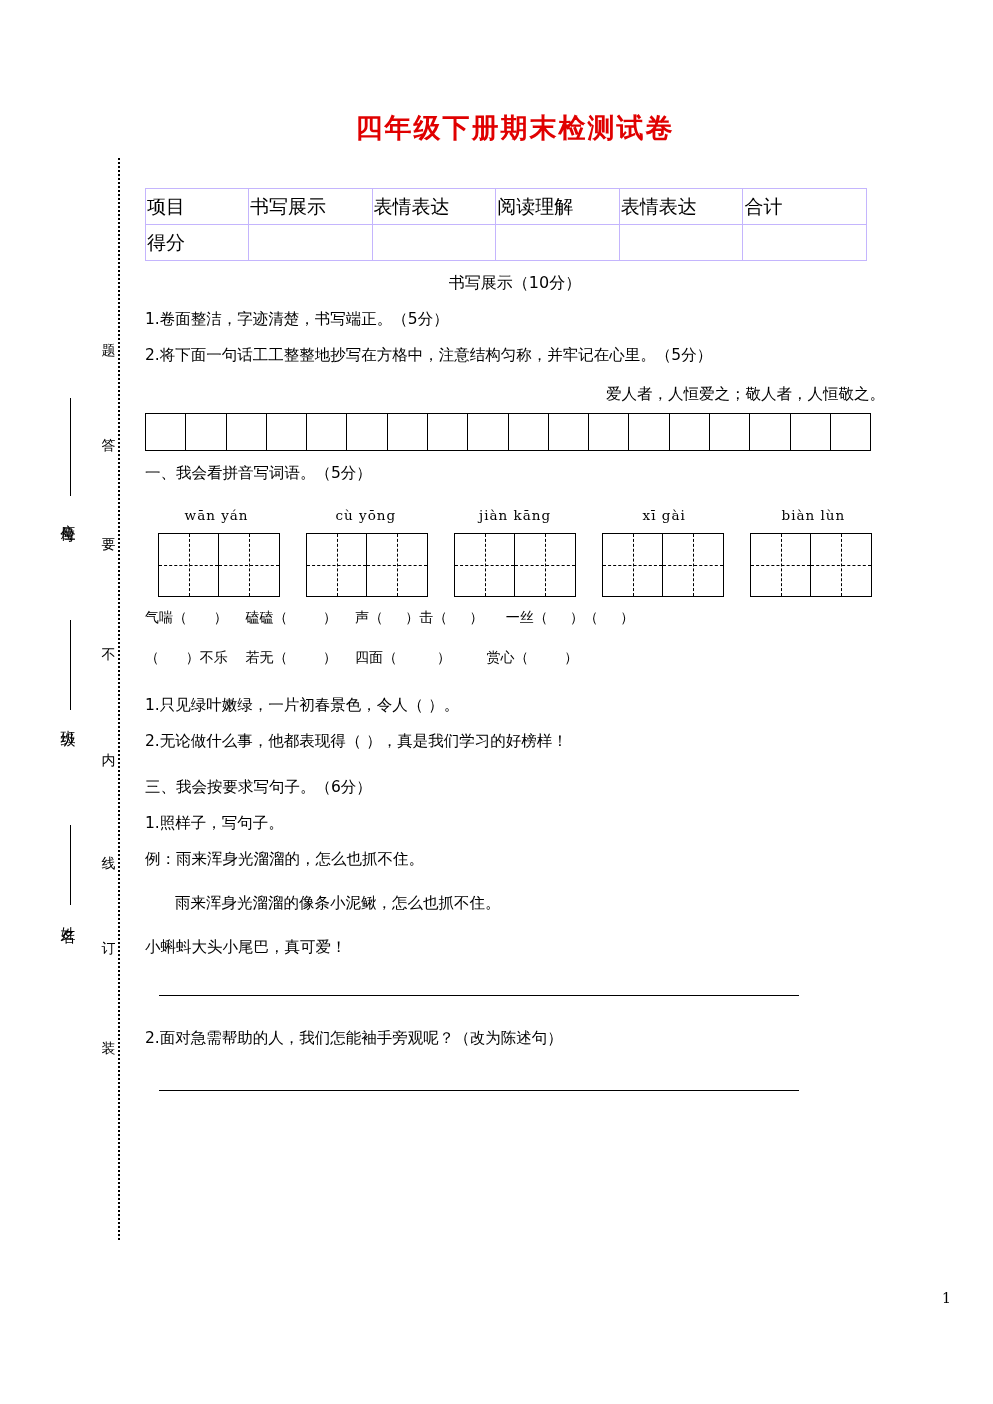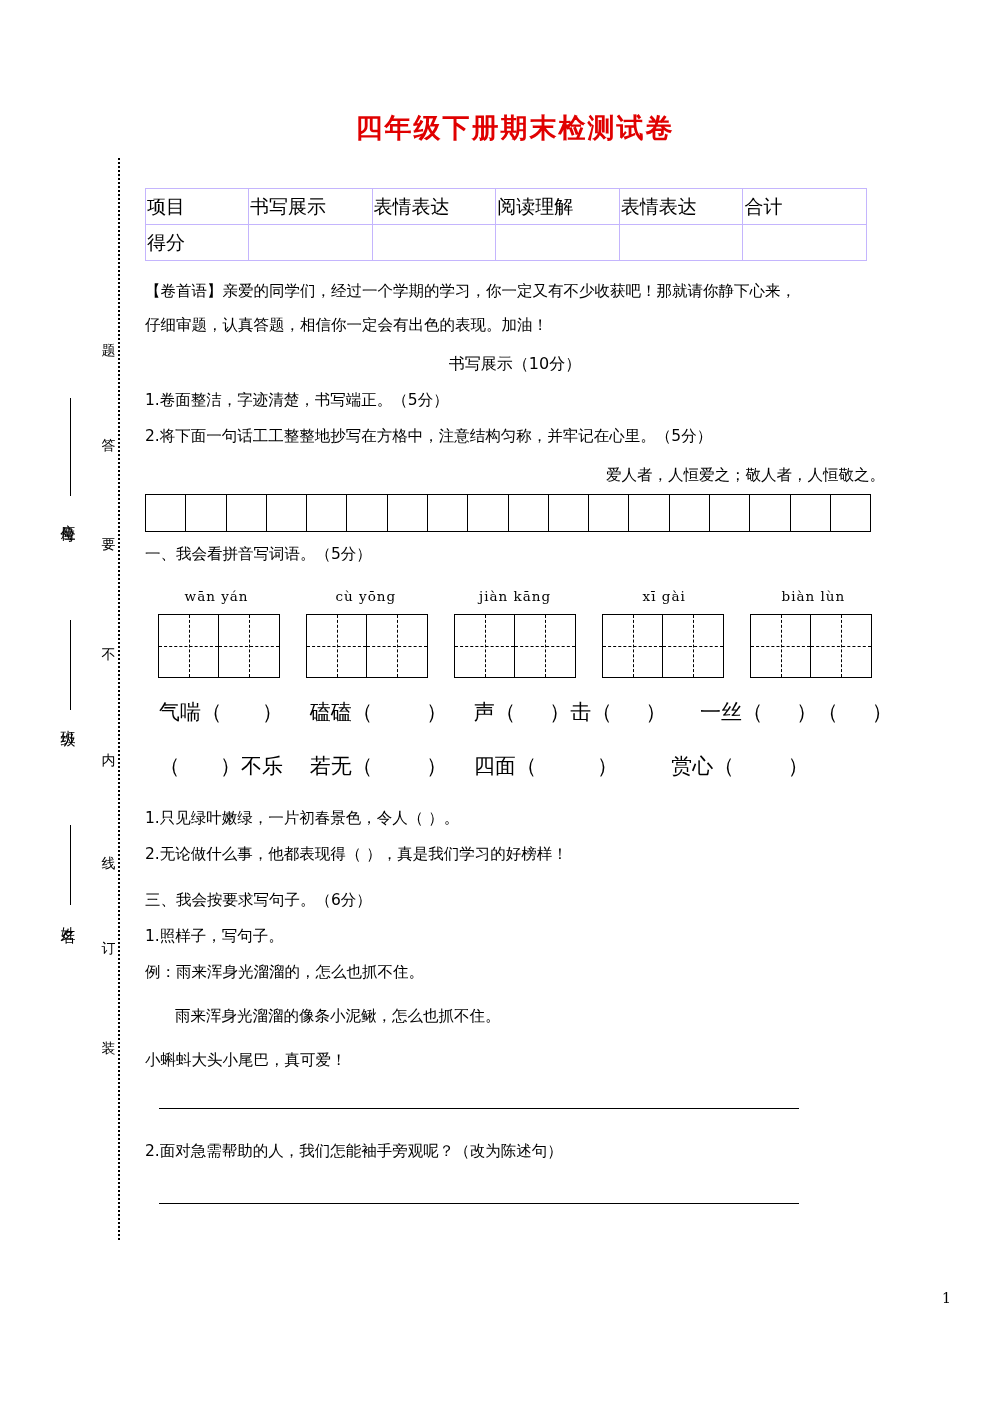--- a/index.html
+++ b/index.html
@@ -189,23 +189,23 @@
   }
   .tian-cell::after {
     content: "";
     position: absolute;
     top: 0; bottom: 0; left: 50%;
     border-left: 1px dashed #000;
   }
 
   
   .idiom-row {
-    font-size: 21px;
+    font-size: 14px;
     line-height: 40px;
-    margin: 14px;
+    margin: 0;
     white-space: pre;
   }
 
   
   .answer-rule {
     width: 640px;
     border-top: 1px solid #000;
     margin: 30px 0 0 14px;
     height: 0;
   }
@@ -290,24 +290,20 @@
         <td>得分</td>
         <td></td>
         <td></td>
         <td></td>
         <td></td>
         <td></td>
       </tr>
     </tbody>
       </table>
 
-    <div class="para-block">
-      <p class="para">【卷首语】亲爱的同学们，经过一个学期的学习，你一定又有不少收获吧！那就请你静下心来，</p>
-      <p class="para">仔细审题，认真答题，相信你一定会有出色的表现。加油！</p>
-    </div>
 
     <p class="section-head">书写展示（10分）</p>
     <p class="qline">1.卷面整洁，字迹清楚，书写端正。（5分）</p>
     <p class="qline">2.将下面一句话工工整整地抄写在方格中，注意结构匀称，并牢记在心里。（5分）</p>
     <p class="quote-line">爱人者，人恒爱之；敬人者，人恒敬之。</p>
 
     <div class="square-row" id="square-row">
         <div class="square-cell"></div>
         <div class="square-cell"></div>
         <div class="square-cell"></div>

